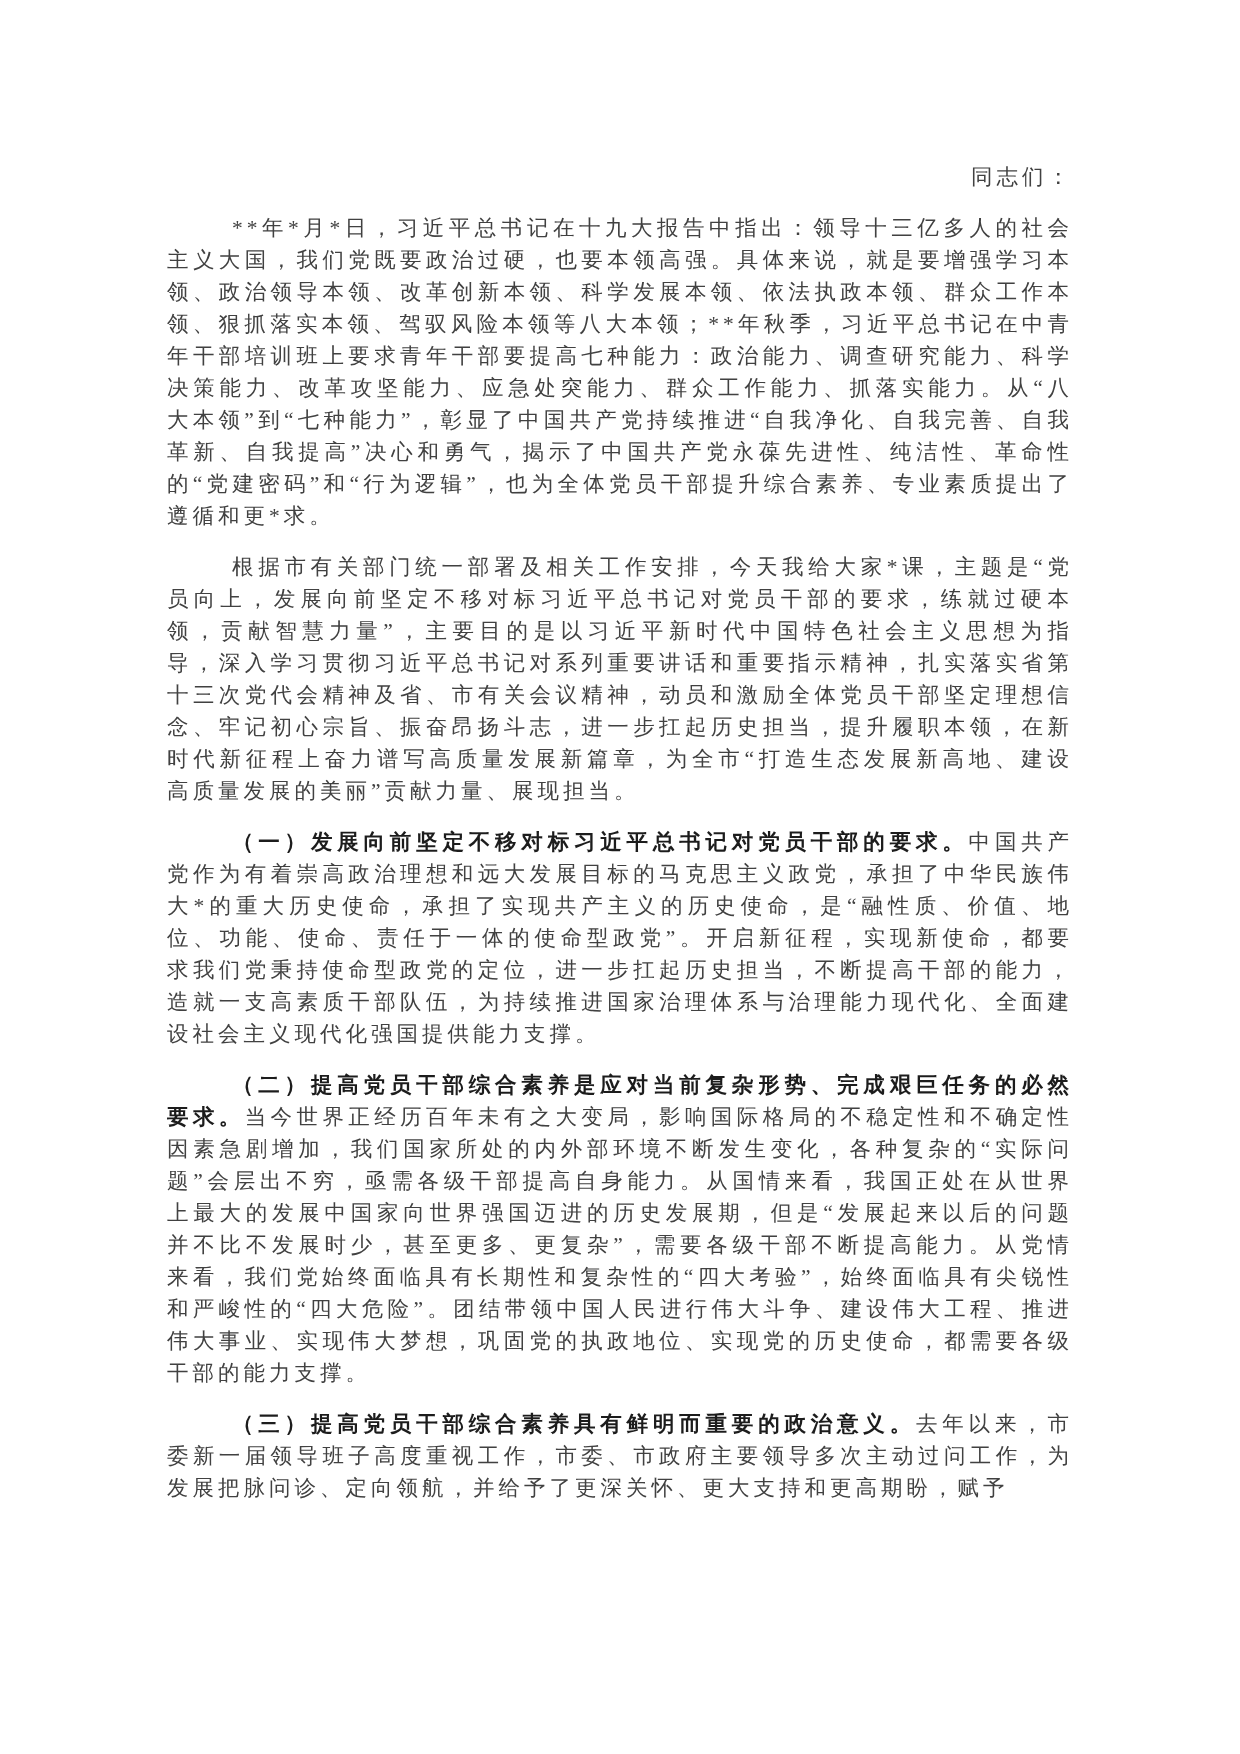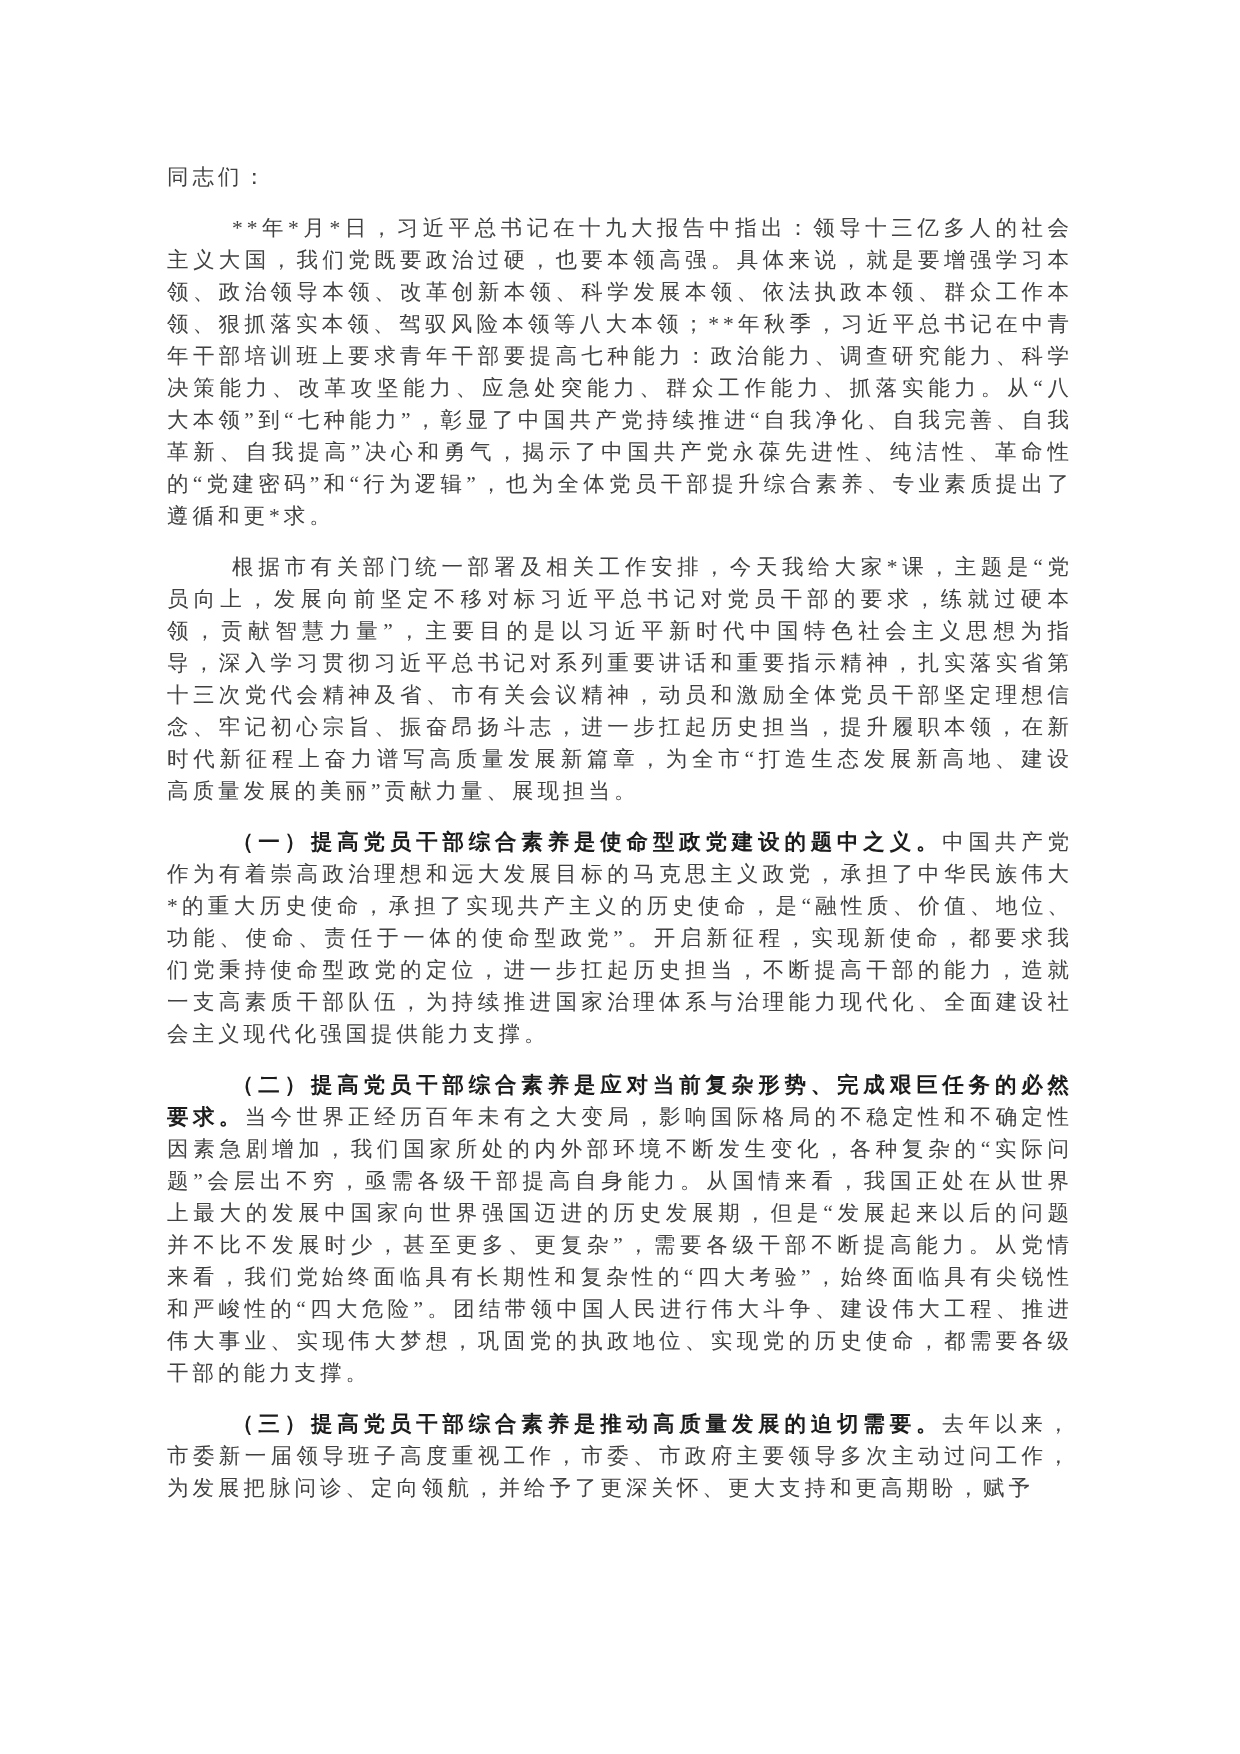--- a/index.html
+++ b/index.html
@@ -28,21 +28,21 @@
     letter-spacing: 4px;
     text-align: justify;
     color: #414141;
     font-weight: normal;
   }
   .block.indent {
     text-indent: 65px;
   }
   .block.salutation {
     text-indent: 0;
-    text-align: left;
+    text-align: right;
   }
   .block.heading {
     font-weight: bold;
     color: #1c1c1c;
   }
   .run-bold {
     font-weight: bold;
     color: #1c1c1c;
   }
   .run-normal {
@@ -51,17 +51,17 @@
   }
 </style>
 </head>
 <body>
 
 <div class="page">
   <main class="doc-body">
       <p class="block salutation"><span class="run-normal">同志们：</span></p>
       <p class="block indent"><span class="run-normal">**年*月*日，习近平总书记在十九大报告中指出：领导十三亿多人的社会主义大国，我们党既要政治过硬，也要本领高强。具体来说，就是要增强学习本领、政治领导本领、改革创新本领、科学发展本领、依法执政本领、群众工作本领、狠抓落实本领、驾驭风险本领等八大本领；**年秋季，习近平总书记在中青年干部培训班上要求青年干部要提高七种能力：政治能力、调查研究能力、科学决策能力、改革攻坚能力、应急处突能力、群众工作能力、抓落实能力。从“八大本领”到“七种能力”，彰显了中国共产党持续推进“自我净化、自我完善、自我革新、自我提高”决心和勇气，揭示了中国共产党永葆先进性、纯洁性、革命性的“党建密码”和“行为逻辑”，也为全体党员干部提升综合素养、专业素质提出了遵循和更*求。</span></p>
       <p class="block indent"><span class="run-normal">根据市有关部门统一部署及相关工作安排，今天我给大家*课，主题是“党员向上，发展向前坚定不移对标习近平总书记对党员干部的要求，练就过硬本领，贡献智慧力量”，主要目的是以习近平新时代中国特色社会主义思想为指导，深入学习贯彻习近平总书记对系列重要讲话和重要指示精神，扎实落实省第十三次党代会精神及省、市有关会议精神，动员和激励全体党员干部坚定理想信念、牢记初心宗旨、振奋昂扬斗志，进一步扛起历史担当，提升履职本领，在新时代新征程上奋力谱写高质量发展新篇章，为全市“打造生态发展新高地、建设高质量发展的美丽”贡献力量、展现担当。</span></p>
-      <p class="block indent"><span class="run-bold">（一）提高党员干部综合素养是使命型政党建设的题中之义。</span><span class="run-normal">中国共产党作为有着崇高政治理想和远大发展目标的马克思主义政党，承担了中华民族伟大*的重大历史使命，承担了实现共产主义的历史使命，是“融性质、价值、地位、功能、使命、责任于一体的使命型政党”。开启新征程，实现新使命，都要求我们党秉持使命型政党的定位，进一步扛起历史担当，不断提高干部的能力，造就一支高素质干部队伍，为持续推进国家治理体系与治理能力现代化、全面建设社会主义现代化强国提供能力支撑。</span></p>
+      <p class="block indent"><span class="run-bold">（一）发展向前坚定不移对标习近平总书记对党员干部的要求。</span><span class="run-normal">中国共产党作为有着崇高政治理想和远大发展目标的马克思主义政党，承担了中华民族伟大*的重大历史使命，承担了实现共产主义的历史使命，是“融性质、价值、地位、功能、使命、责任于一体的使命型政党”。开启新征程，实现新使命，都要求我们党秉持使命型政党的定位，进一步扛起历史担当，不断提高干部的能力，造就一支高素质干部队伍，为持续推进国家治理体系与治理能力现代化、全面建设社会主义现代化强国提供能力支撑。</span></p>
       <p class="block indent"><span class="run-bold">（二）提高党员干部综合素养是应对当前复杂形势、完成艰巨任务的必然要求。</span><span class="run-normal">当今世界正经历百年未有之大变局，影响国际格局的不稳定性和不确定性因素急剧增加，我们国家所处的内外部环境不断发生变化，各种复杂的“实际问题”会层出不穷，亟需各级干部提高自身能力。从国情来看，我国正处在从世界上最大的发展中国家向世界强国迈进的历史发展期，但是“发展起来以后的问题并不比不发展时少，甚至更多、更复杂”，需要各级干部不断提高能力。从党情来看，我们党始终面临具有长期性和复杂性的“四大考验”，始终面临具有尖锐性和严峻性的“四大危险”。团结带领中国人民进行伟大斗争、建设伟大工程、推进伟大事业、实现伟大梦想，巩固党的执政地位、实现党的历史使命，都需要各级干部的能力支撑。</span></p>
-      <p class="block indent"><span class="run-bold">（三）提高党员干部综合素养是推动高质量发展的迫切需要。</span><span class="run-normal">去年以来，市委新一届领导班子高度重视工作，市委、市政府主要领导多次主动过问工作，为发展把脉问诊、定向领航，并给予了更深关怀、更大支持和更高期盼，赋予</span></p>
+      <p class="block indent"><span class="run-bold">（三）提高党员干部综合素养具有鲜明而重要的政治意义。</span><span class="run-normal">去年以来，市委新一届领导班子高度重视工作，市委、市政府主要领导多次主动过问工作，为发展把脉问诊、定向领航，并给予了更深关怀、更大支持和更高期盼，赋予</span></p>
     </main>
 </div>
 
 </body></html>

